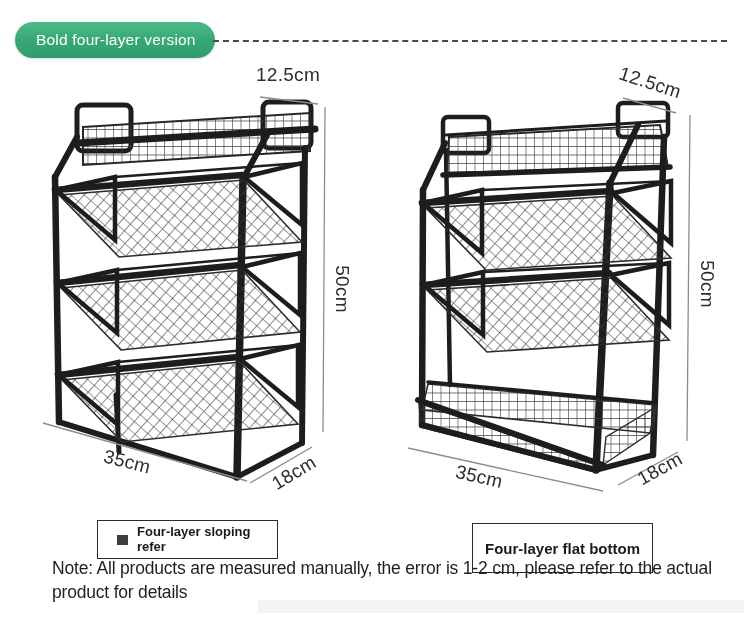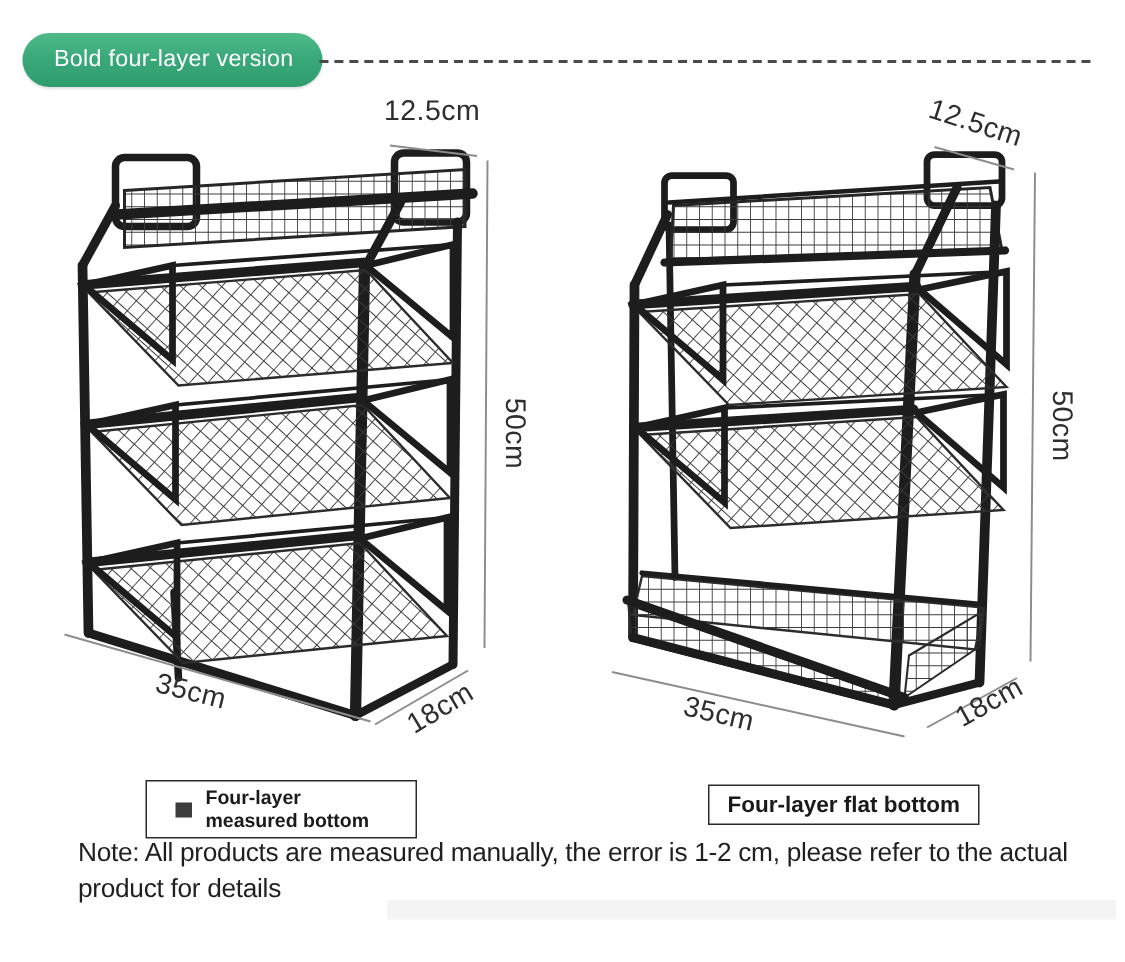--- a/index.html
+++ b/index.html
@@ -27,21 +27,21 @@
     position:absolute;font-size:19px;color:#2e2e2e;letter-spacing:.3px;text-align:center;
     white-space:nowrap;
   }
   .dim.rot90{transform:rotate(90deg);}
   
   .caption-box{
     position:absolute;background:#ffffff;border:1.5px solid #2b2b2b;box-sizing:border-box;
     display:flex;align-items:center;
   }
   .caption-box.left{left:97px;top:520px;width:181px;height:39px;padding-left:19px;gap:9px;}
-  .caption-box.right{left:472px;top:523px;width:181px;height:27px;justify-content:center;}
+  .caption-box.right{left:472px;top:523px;width:181px;height:50px;justify-content:center;}
   .swatch{width:11px;height:10px;background:#3d3d3d;flex:0 0 auto;}
   .caption-text-sm{font-size:13px;font-weight:bold;color:#1a1a1a;line-height:1.15;width:122px;}
   .caption-text-lg{font-size:15px;font-weight:bold;color:#1a1a1a;white-space:nowrap;}
   
   .note-band{position:absolute;left:258px;top:600px;width:486px;height:13px;background:#f4f4f4;}
   .note{
     position:absolute;left:38px;top:556px;width:700px;font-size:17.5px;font-weight:normal;
     color:#1f1f1f;line-height:1.38;letter-spacing:-0.2px;z-index:2;margin-left:14px;
   }
 </style>
@@ -171,21 +171,21 @@
   <div class="dim" style="left:92px;top:451px;width:70px;transform:rotate(14deg);">35cm</div>
   <div class="dim" style="left:262px;top:462px;width:64px;transform:rotate(-31deg);">18cm</div>
 
   <div class="dim" style="left:613px;top:72px;width:74px;transform:rotate(18deg);">12.5cm</div>
   <div class="dim rot90" style="left:681px;top:273px;width:52px;">50cm</div>
   <div class="dim" style="left:444px;top:466px;width:70px;transform:rotate(13deg);">35cm</div>
   <div class="dim" style="left:628px;top:458px;width:64px;transform:rotate(-29deg);">18cm</div>
 
   <div class="caption-box left">
     <span class="swatch"></span>
-    <span class="caption-text-sm">Four-layer measured bottom</span>
+    <span class="caption-text-sm">Four-layer sloping refer</span>
   </div>
   <div class="caption-box right">
     <span class="caption-text-lg">Four-layer flat bottom</span>
   </div>
 
   <div class="note-band"></div>
   <div class="note">Note: All products are measured manually, the error is 1-2 cm, please refer to the actual product for details</div>
 
 </div>
 

